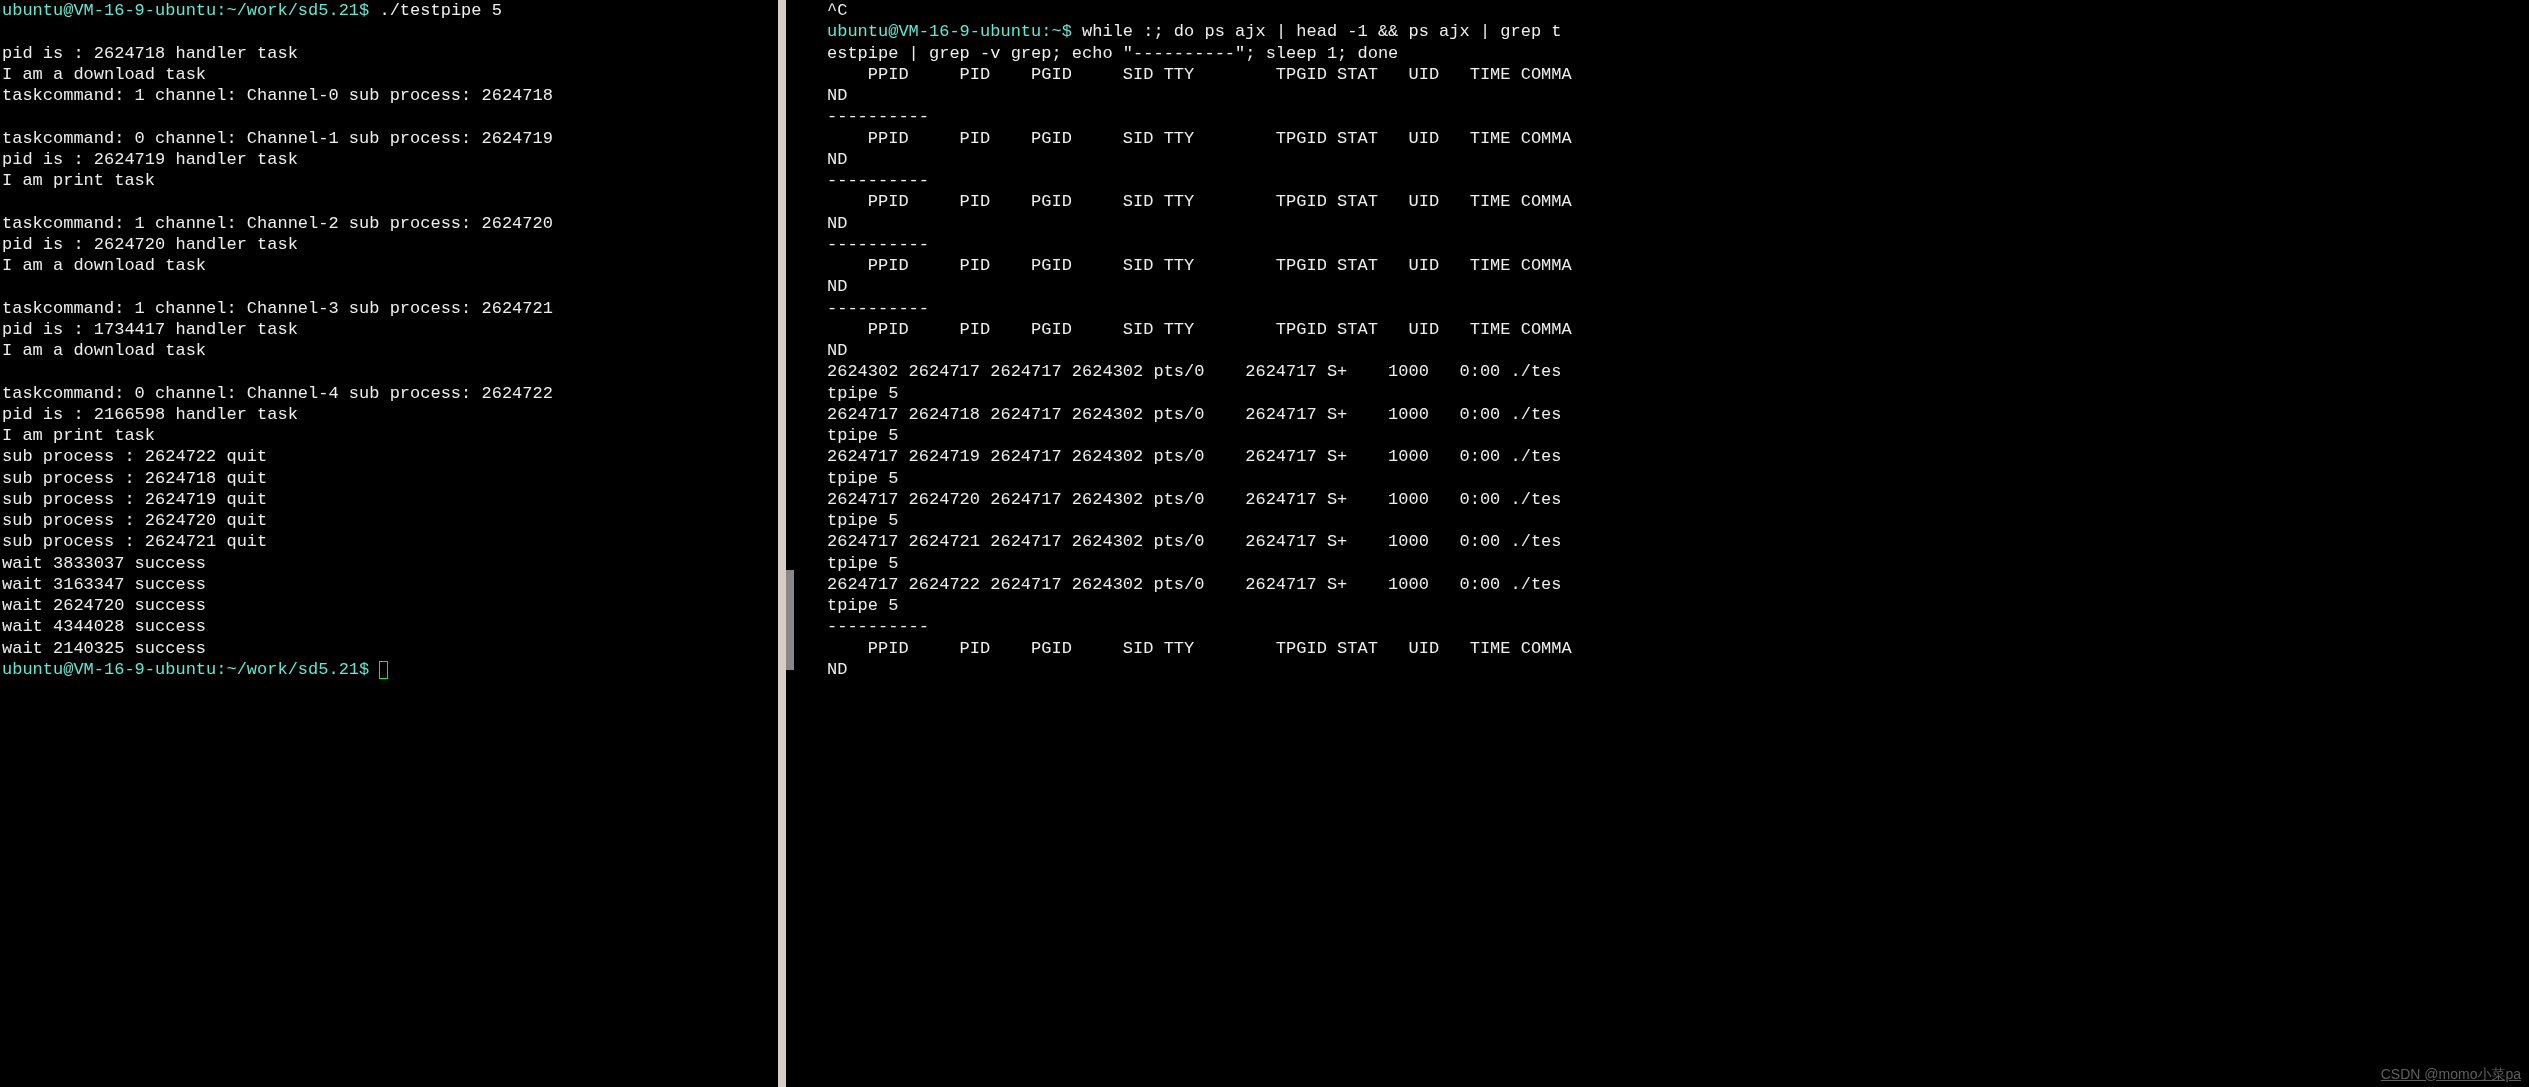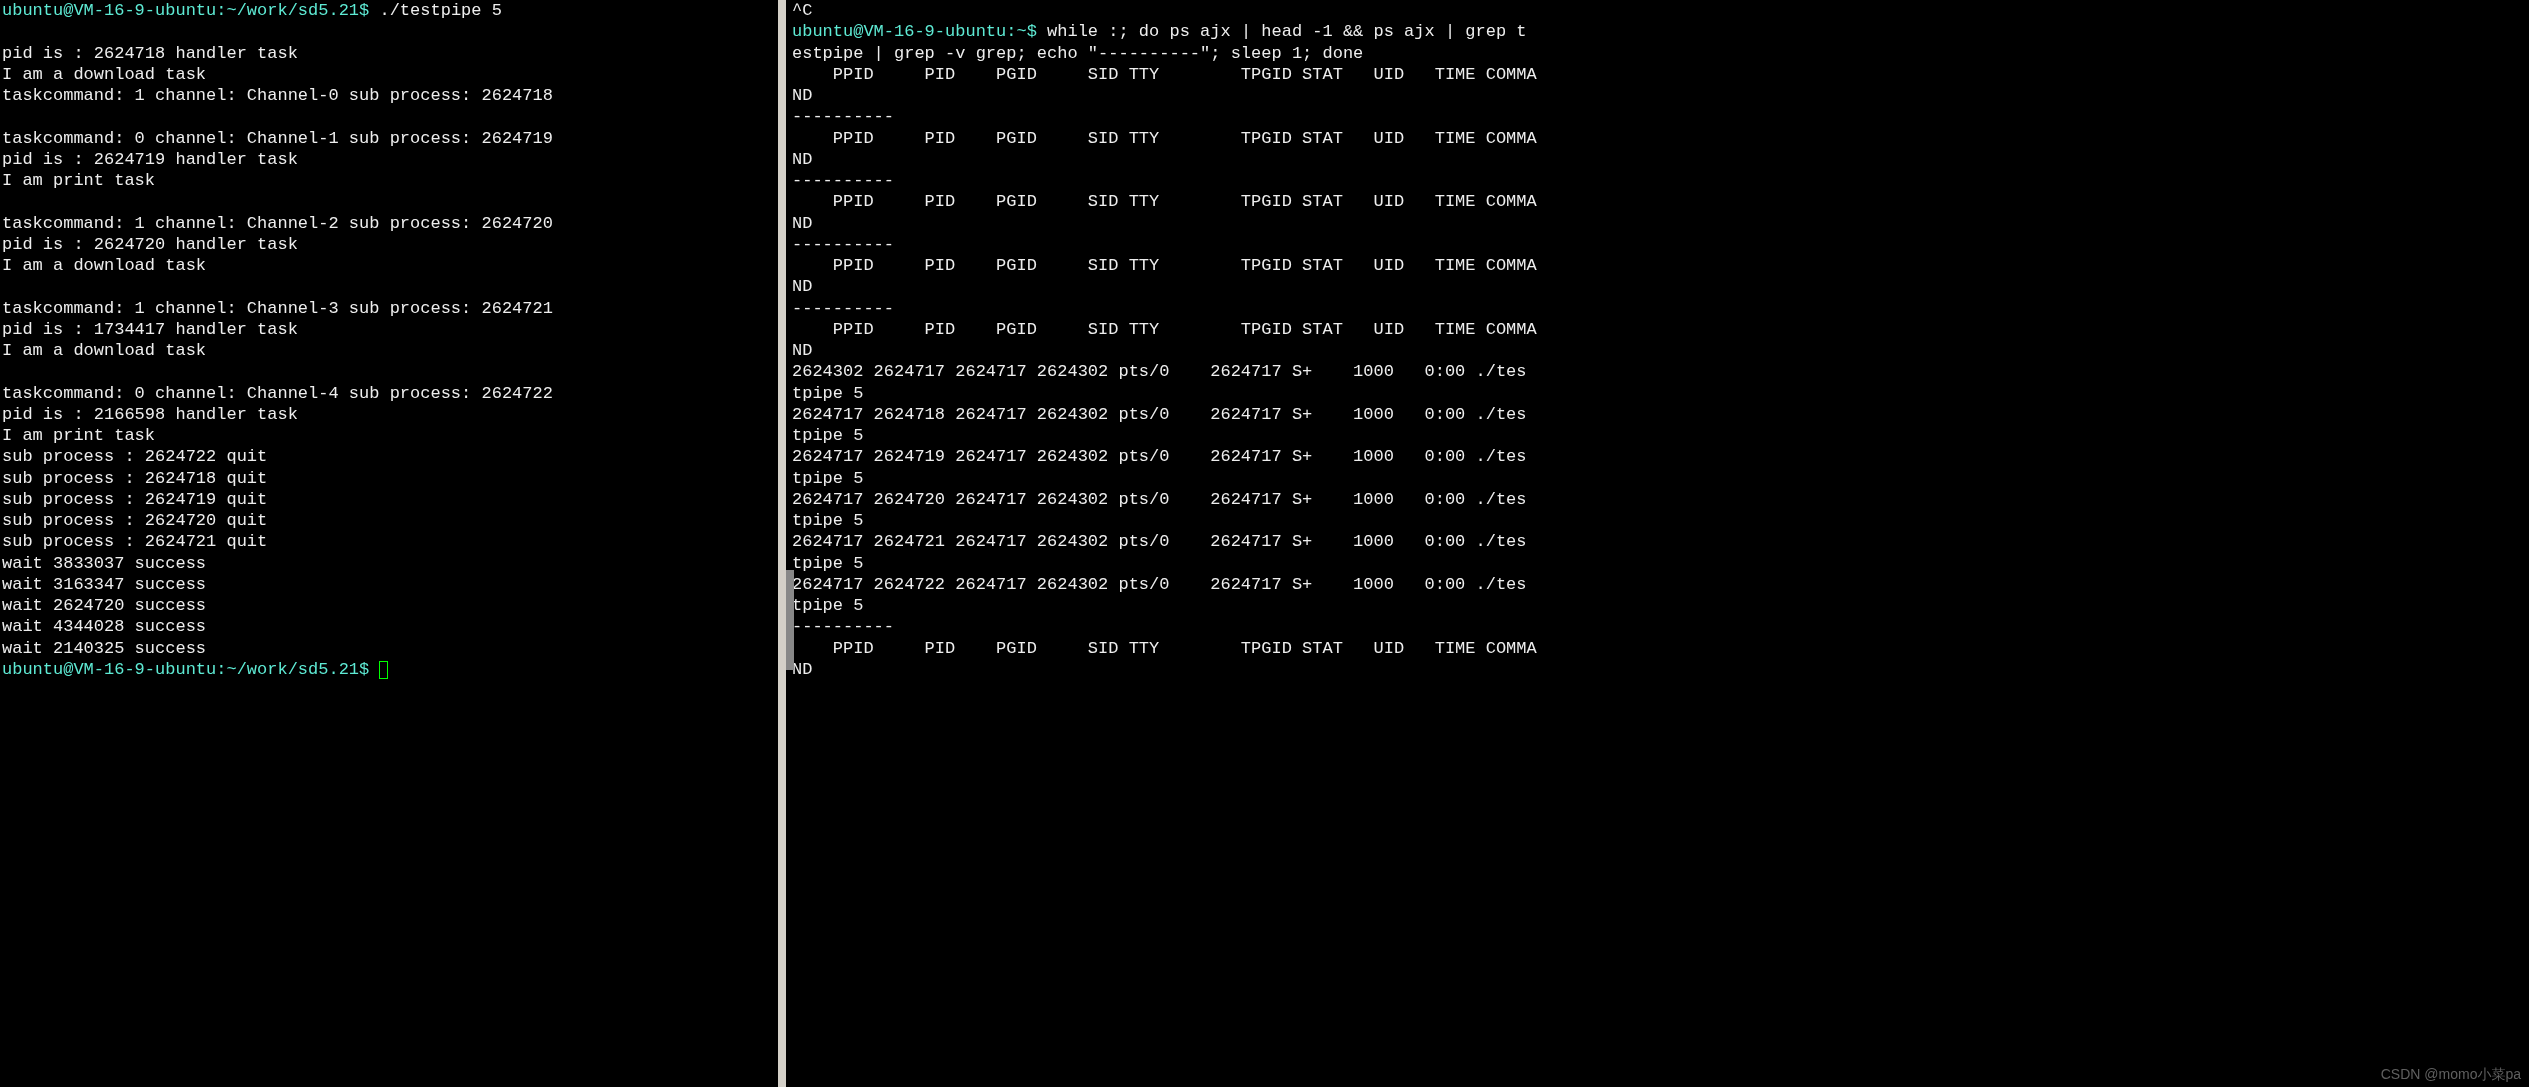--- a/index.html
+++ b/index.html
@@ -19,37 +19,39 @@
     padding: 0 2px;
     overflow: hidden;
   }
   .left {
     width: 786px;
     border-right: 8px solid #d4d0c8;
   }
   .right {
     flex: 1;
     padding-left: 6px;
+    margin-left: 35px;
   }
   .prompt { color: #5eead4; }
   .cursor {
     display: inline-block;
     width: 9px;
     height: 18px;
     border: 1px solid #0f0;
     vertical-align: text-bottom;
   }
   .watermark {
     position: absolute;
     right: 8px;
     bottom: 4px;
     color: #888;
     font-size: 14px;
     font-family: sans-serif;
     opacity: 0.7;
+    text-decoration: underline;
   }
   .scroll-ind {
     position: absolute;
     left: 786px;
     top: 570px;
     width: 8px;
     height: 100px;
     background: #888;
   }
 </style>

